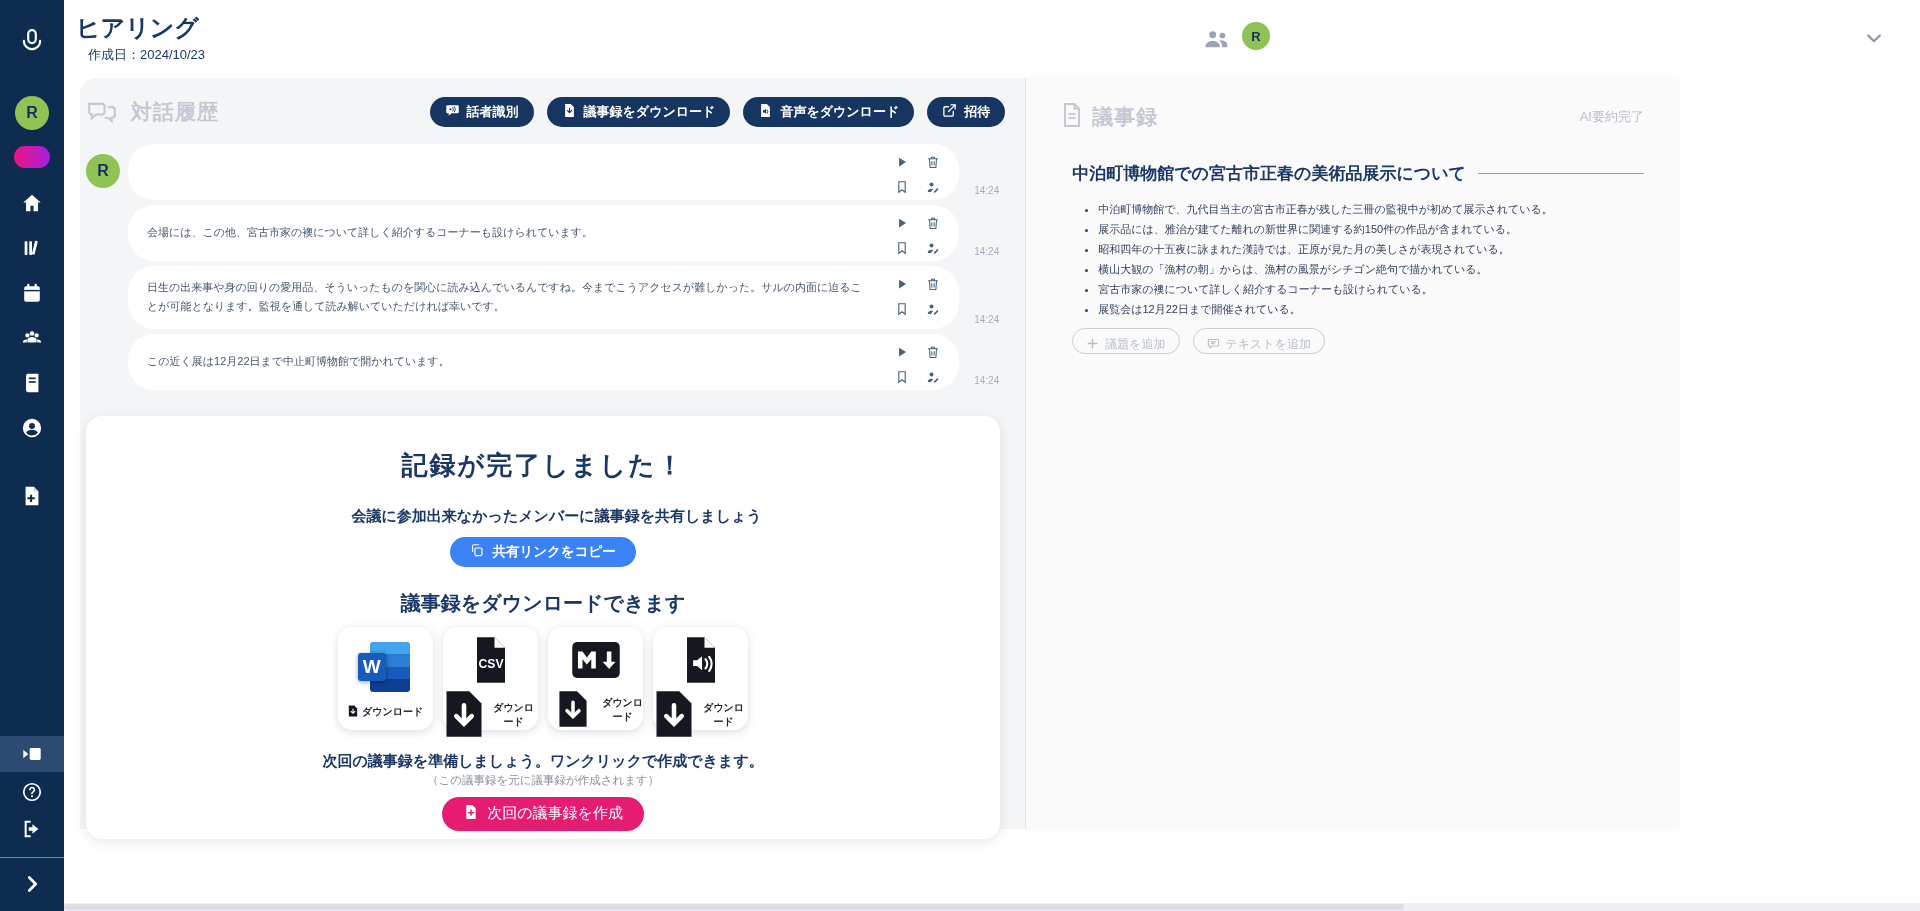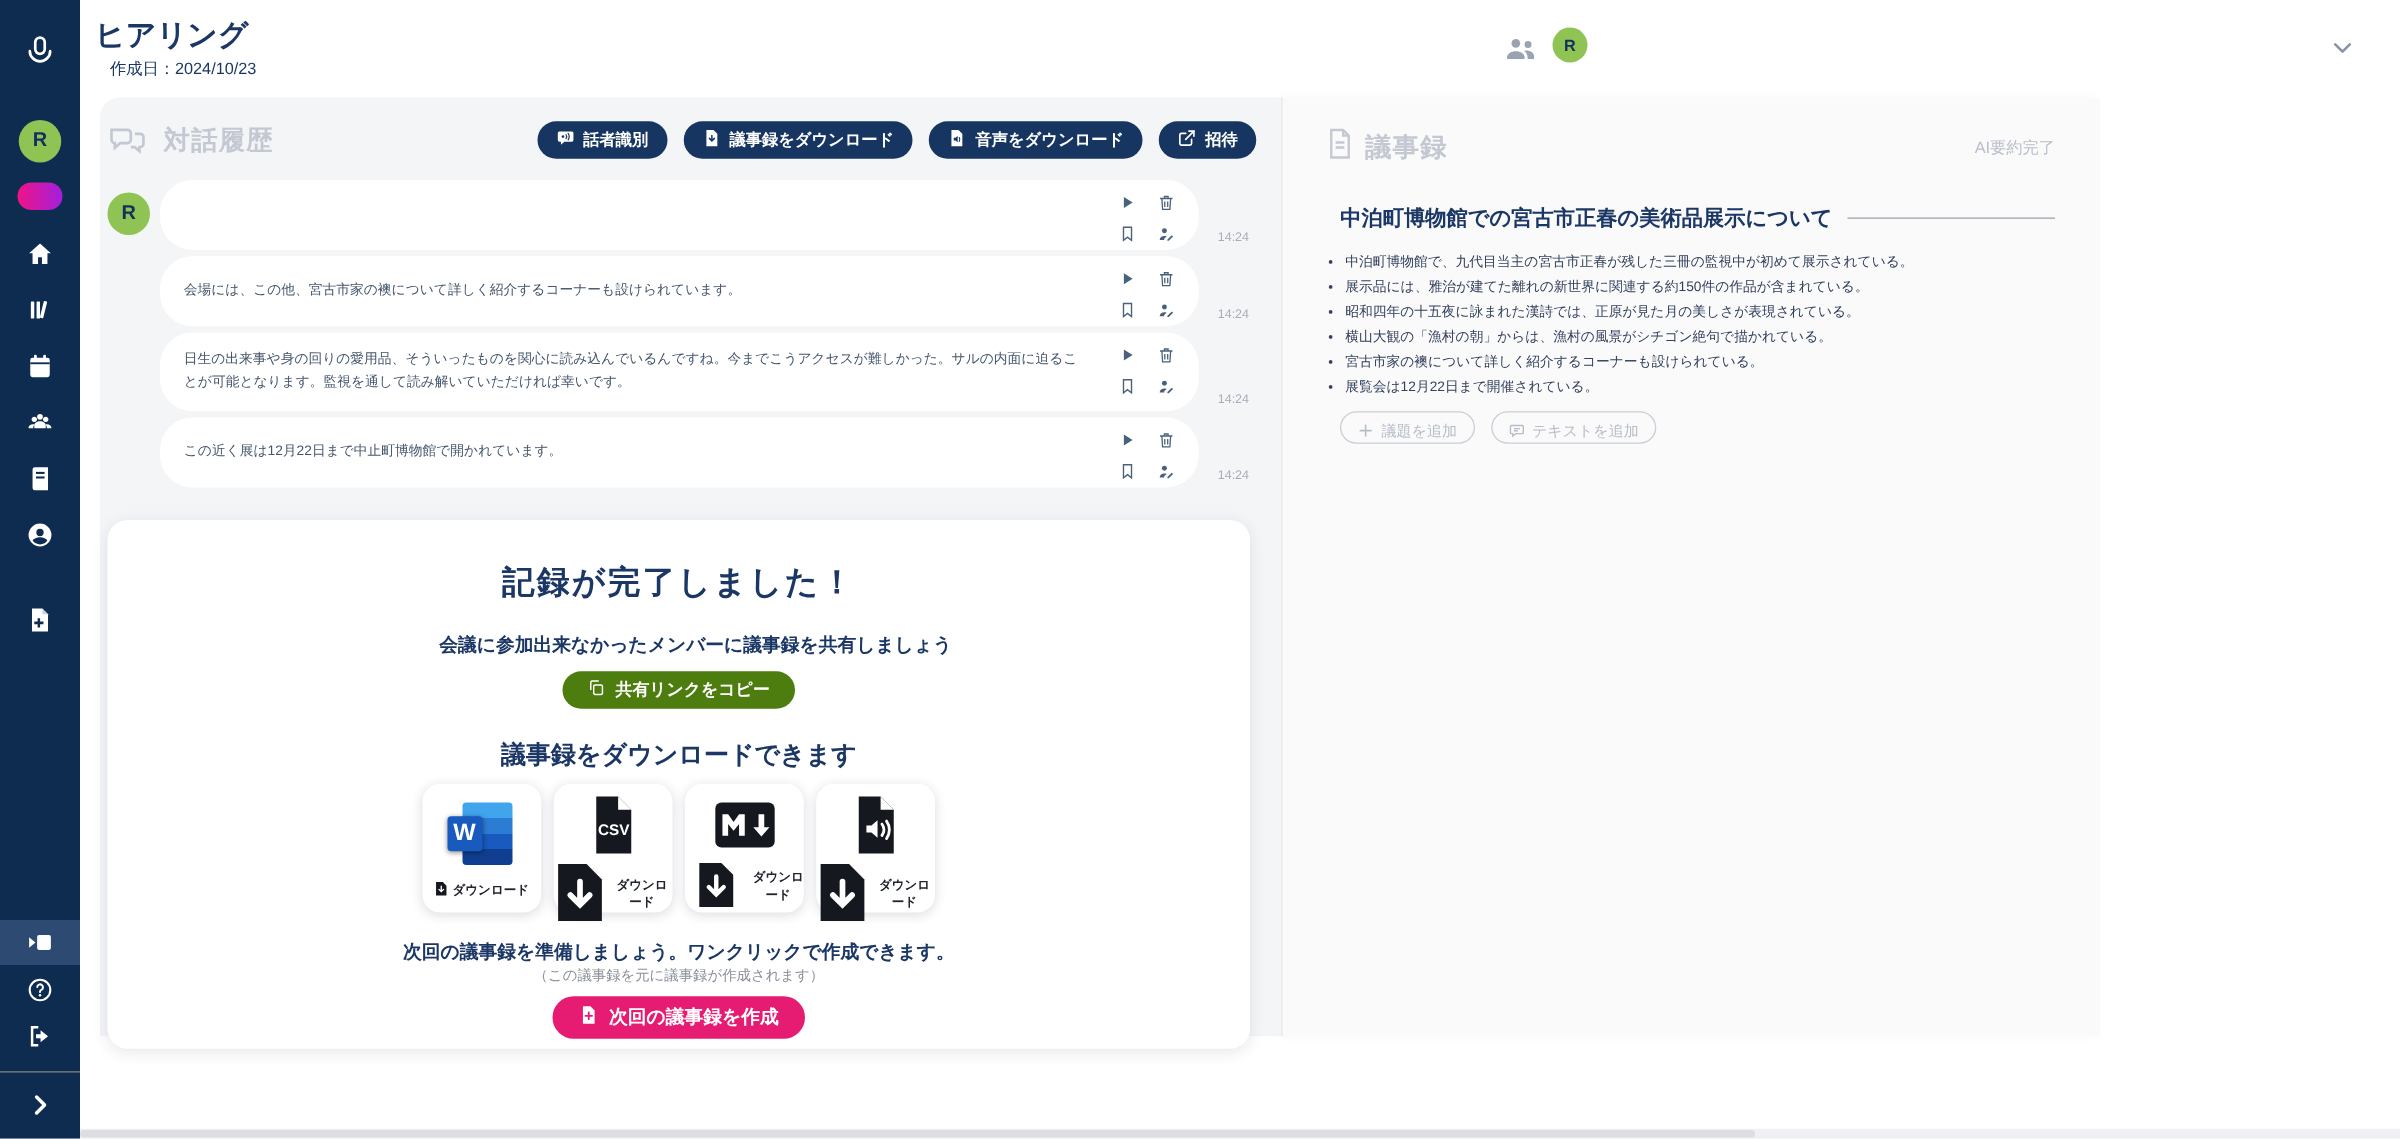--- a/index.html
+++ b/index.html
@@ -64,21 +64,21 @@
   .mi { cursor:pointer; color:#49617a; }
   .mi svg { width:14px; height:14px; display:block; }
   .msg-time { position:absolute; right:6px; bottom:4px; font-size:10px; color:#a7adb8; }
 
   
   .done-card { margin:26px 5px 0 0; height:423px; background:#fff; border-radius:16px;
     box-shadow:0 3px 12px rgba(30,40,70,.10); text-align:center; }
   .done-title { padding-top:32px; font-size:26px; font-weight:bold; color:#1b3765; letter-spacing:2px; }
   .share-hint { margin-top:24px; font-size:15px; font-weight:bold; color:#1b3765;padding-left:27px; }
   .copy-btn { margin-top:11px; display:inline-flex; align-items:center; gap:8px; height:30px;
-    padding:0 20px; border-radius:15px; background:#4d7c0f; color:#fff; font-size:13.5px;
+    padding:0 20px; border-radius:15px; background:#3b82f6; color:#fff; font-size:13.5px;
     font-weight:bold; border:none; cursor:pointer; font-family:inherit; }
   .copy-btn svg { width:14px; height:14px; }
   .dl-hint { margin-top:23px; font-size:20px; font-weight:bold; color:#1b3765; }
   .dl-cards { margin-top:10px; display:flex; justify-content:center; gap:10px; }
   .dl-card { width:95px; height:103px; background:#fff; border-radius:14px;
     box-shadow:0 2px 9px rgba(30,40,70,.16); display:flex; flex-direction:column;
     align-items:center; justify-content:flex-start; cursor:pointer; }
   .dl-icon { height:66px; display:flex; align-items:center; justify-content:center; margin-top:8px; }
   .dl-label { display:flex; align-items:center; gap:4px; font-size:10px; font-weight:bold; color:#20242c; margin-top:4px; }
   .dl-label svg { width:10px; height:12px; }
@@ -87,34 +87,34 @@
     background:linear-gradient(180deg,#41a5ee 0 25%,#2b7cd3 0 50%,#185abd 0 75%,#103f91 0 100%); }
   .wbadge { position:absolute; left:-2px; top:18px; width:28px; height:28px; background:#185abd;
     border-radius:3px; color:#fff; font-weight:bold; font-size:19px; display:flex;
     align-items:center; justify-content:center; box-shadow:0 1px 4px rgba(0,0,0,.4); }
   .fmt-csv svg, .fmt-audio svg { width:42px; height:50px; }
   .fmt-markdown svg { width:50px; height:38px; }
   .next-title { margin-top:22px; font-size:15px; font-weight:bold; color:#1b3765; }
   .next-note { margin-top:2px; font-size:11.5px; color:#8a8f99; }
   .next-btn { margin-top:9px; display:inline-flex; align-items:center; gap:8px; height:34px;
     padding:0 21px; border-radius:17px; background:#e61c72; color:#fff; font-size:15px;
-    font-weight:bold; border:none; cursor:pointer; font-family:inherit; }
+    font-weight:normal; border:none; cursor:pointer; font-family:inherit; }
   .next-btn svg { width:16px; height:16px; }
 
   
   .minutes { width:748px; height:751px; background:#fafafb; border-left:1px solid #e2e3e7;
     box-shadow:-3px 0 8px rgba(0,0,0,.04); padding:24px 36px 0 34px; }
   .minutes-head { display:flex; align-items:center; }
   .minutes-head svg { width:24px; height:26px; margin-right:8px; }
   .minutes-title { font-size:21px; font-weight:bold; color:#c4c8d2; letter-spacing:1px; }
   .minutes-status { margin-left:auto; font-size:13px; color:#b9bec9; }
   .mh-row { margin-top:30px; display:flex; align-items:center; padding-left:12px; }
   .mh-row h3 { font-size:17px; font-weight:bold; color:#1b3765; white-space:nowrap; }
   .hline { flex:1; height:1px; background:#98a0b0; margin-left:12px; }
-  .bullets { margin:14px 0 0 16px; }
+  .bullets { margin:14px 0 0 38px; }
   .bullets li { font-size:11px; color:#33415c; line-height:20px; }
   .add-row { margin-top:9px; padding-left:12px; display:flex; gap:13px; }
   .add-btn { display:inline-flex; align-items:flex-end; gap:6px; height:26px; padding:0 13px;
     border-radius:14px; border:1px solid #c9cdd6; background:transparent; color:#b6bcc8;
     font-size:12px; cursor:pointer; font-family:inherit; }
   .add-btn svg { width:13px; height:13px; }
 
   
   .footer { position:absolute; left:64px; top:829px; width:1856px; height:74px; background:#fff; text-align:center; }
   .footer-text { display:inline-block; margin-top:30px; font-size:14px; color:#3a4654; }

